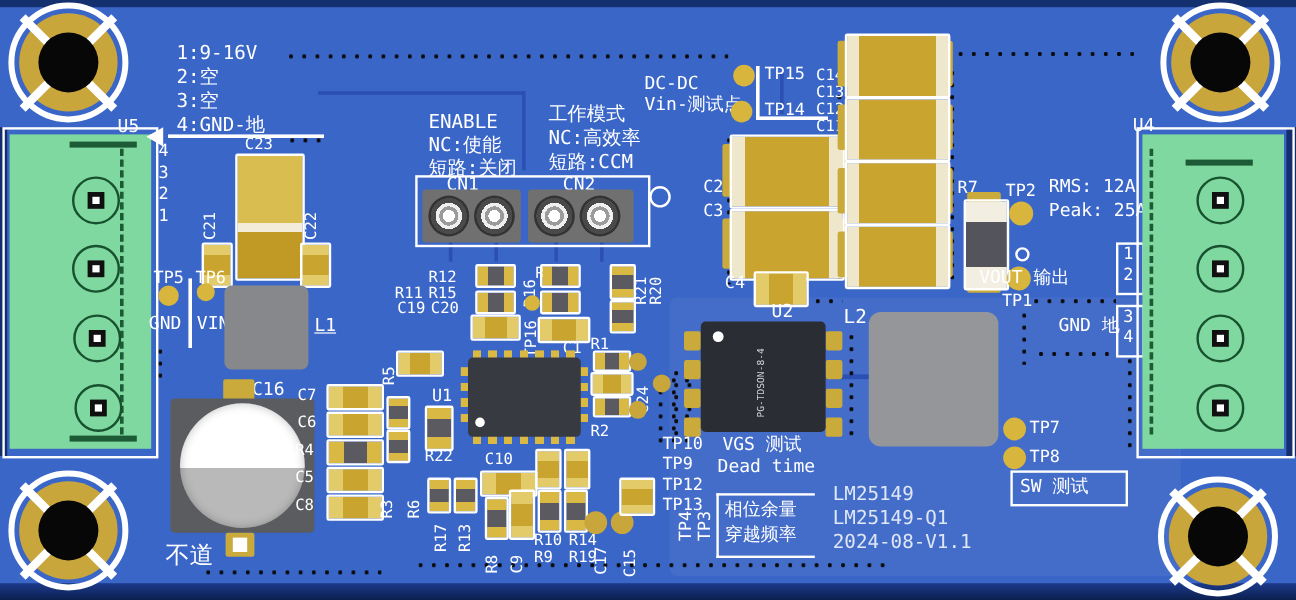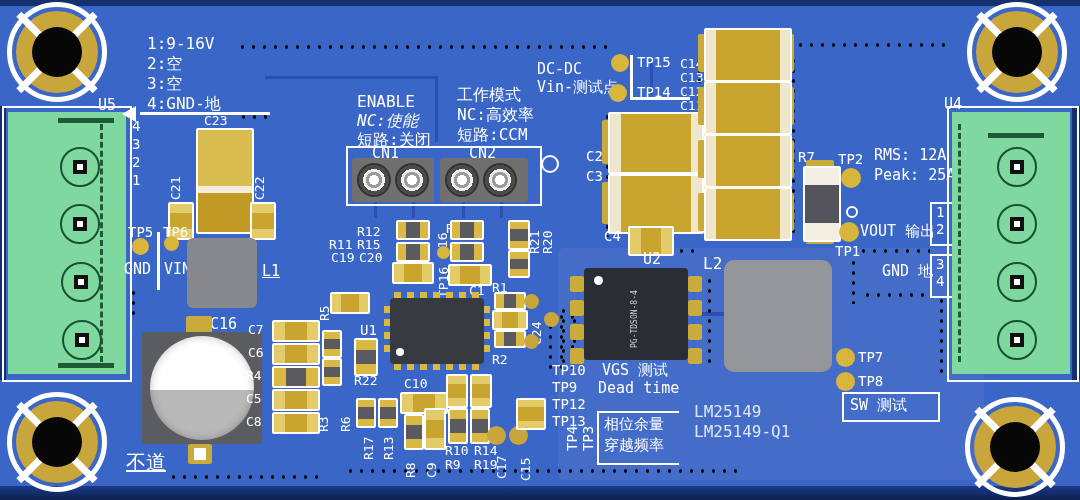--- a/index.html
+++ b/index.html
@@ -136,21 +136,21 @@
   <div class="lbl s15" style="left:262px;top:262px;text-decoration:underline;">L1</div>
 
   <div class="lbl s15" style="left:210px;top:315px;">C16</div>
   <div class="padbg" style="left:186px;top:316px;width:26px;height:18px;"></div>
   <div style="position:absolute;left:142px;top:332px;width:120px;height:112px;background:#5a5c60;border-radius:4px;"></div>
   <div style="position:absolute;left:150px;top:336px;width:104px;height:104px;border-radius:50%;background:linear-gradient(180deg,#ffffff 0 52%,#b9b9b9 52% 100%);box-shadow:inset 0 0 8px rgba(0,0,0,0.25);"></div>
   <div class="padbg" style="left:188px;top:444px;width:24px;height:20px;"></div>
   <div style="position:absolute;left:194px;top:448px;width:12px;height:12px;background:#fff;"></div>
 
   <div class="lbl s16" style="left:357px;top:92px;">ENABLE</div>
-  <div class="lbl s16" style="left:357px;top:111px;font-style:italic;">NC:使能</div>
+  <div class="lbl s16" style="left:357px;top:111px;">NC:使能</div>
   <div class="lbl s16" style="left:357px;top:130px;">短路:关闭</div>
   <div class="lbl s16" style="left:457px;top:85px;">工作模式</div>
   <div class="lbl s16" style="left:457px;top:105px;">NC:高效率</div>
   <div class="lbl s16" style="left:457px;top:125px;">短路:CCM</div>
 
   <div class="lbl s15" style="left:537px;top:60px;">DC-DC</div>
   <div class="lbl s15" style="left:537px;top:78px;">Vin-测试点</div>
   <div class="silkline" style="left:630px;top:55px;width:3px;height:45px;"></div>
   <div class="silkline" style="left:630px;top:97px;width:60px;height:3px;"></div>
   <div class="tp" style="left:611px;top:54px;width:18px;height:18px;"></div>
@@ -210,21 +210,21 @@
   <div class="padbg" style="left:806px;top:160px;width:28px;height:84px;"></div>
   <div class="smd" style="left:803px;top:166px;width:34px;height:72px;background:linear-gradient(180deg,#f2efe2 0 24%,#54545c 24% 76%,#f2efe2 76%);"></div>
   <div class="lbl s14" style="left:838px;top:151px;">TP2</div>
   <div class="tp" style="left:841px;top:168px;width:20px;height:20px;"></div>
   <div class="wdot" style="left:846px;top:206px;width:8px;height:8px;"></div>
   <div class="tp" style="left:839px;top:222px;width:20px;height:20px;"></div>
   <div class="lbl s14" style="left:835px;top:243px;">TP1</div>
 
   <div class="lbl s15" style="left:874px;top:146px;">RMS: 12A</div>
   <div class="lbl s15" style="left:874px;top:166px;">Peak: 25A</div>
-  <div class="lbl s15" style="left:860px;top:222px;">VOUT 输出</div>
+  <div class="lbl s15" style="left:816px;top:222px;">VOUT 输出</div>
   <div class="silk" style="left:930px;top:202px;width:20px;height:40px;"></div>
   <div class="lbl s14" style="left:936px;top:204px;">1</div>
   <div class="lbl s14" style="left:936px;top:221px;">2</div>
   <div class="lbl s15" style="left:882px;top:262px;">GND 地</div>
   <div class="silk" style="left:930px;top:254px;width:20px;height:40px;"></div>
   <div class="lbl s14" style="left:936px;top:256px;">3</div>
   <div class="lbl s14" style="left:936px;top:273px;">4</div>
 
   <div class="silk" style="left:947px;top:106px;width:128px;height:272px;"></div>
   <div class="greenblk" style="left:952px;top:112px;width:118px;height:262px;"></div>
@@ -262,22 +262,23 @@
   <div class="lbl s14" style="left:552px;top:396px;">TP12</div>
   <div class="lbl s14" style="left:552px;top:413px;">TP13</div>
   <div class="lbl v s14" style="left:564px;top:415px;height:36px;">TP4</div>
   <div class="lbl v s14" style="left:580px;top:415px;height:36px;">TP3</div>
   <div style="position:absolute;left:597px;top:411px;width:80px;height:50px;border-left:2px solid #fff;border-top:2px solid #fff;border-bottom:2px solid #fff;"></div>
   <div class="lbl s15" style="left:604px;top:415px;">相位余量</div>
   <div class="lbl s15" style="left:604px;top:436px;">穿越频率</div>
 
   <div class="lbl s16 dim" style="left:694px;top:402px;">LM25149</div>
   <div class="lbl s16 dim" style="left:694px;top:422px;">LM25149-Q1</div>
-
-  <div class="lbl s20" style="left:126px;top:450px;text-decoration:underline;">不道</div>
+  <div class="lbl s16 dim" style="left:694px;top:442px;">2024-08-V1.1</div>
+
+  <div class="lbl s20" style="left:138px;top:450px;">不道</div>
 
   <div class="lbl" style="left:357px;top:224px;">R12</div>
   <div class="lbl" style="left:329px;top:237px;">R11</div>
   <div class="lbl" style="left:357px;top:237px;">R15</div>
   <div class="lbl" style="left:331px;top:250px;">C19</div>
   <div class="lbl" style="left:359px;top:250px;">C20</div>
   <div class="lbl" style="left:446px;top:210px;margin-top:11px;">R18</div>
   <div class="lbl v" style="left:435px;top:224px;height:32px;">R16</div>
   <div class="tp" style="left:437px;top:246px;width:13px;height:13px;"></div>
   <div class="lbl v" style="left:436px;top:260px;height:38px;">TP16</div>

